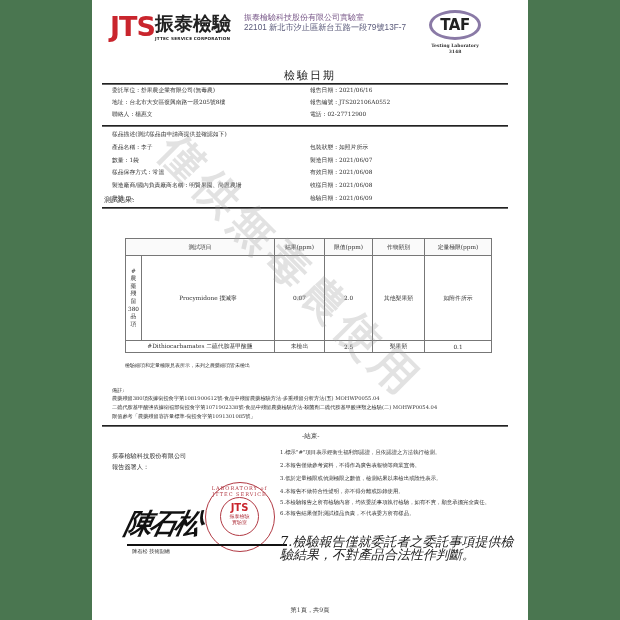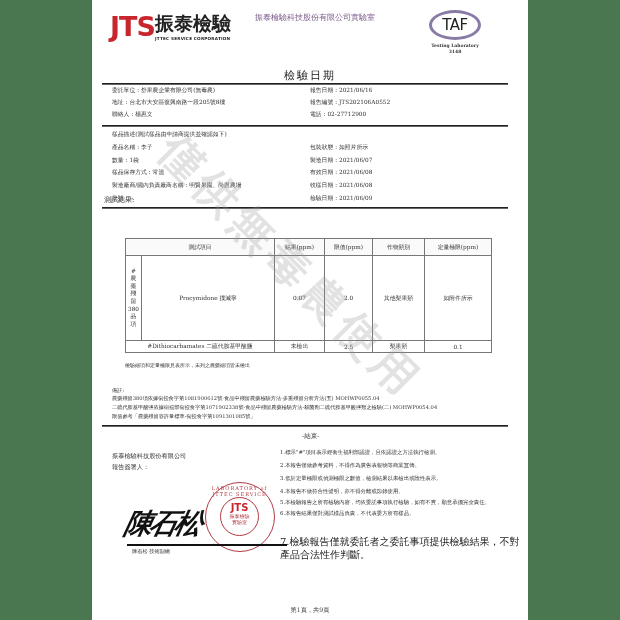--- a/index.html
+++ b/index.html
@@ -3,59 +3,60 @@
 <meta charset="utf-8">
 <style>
   * { box-sizing: border-box; margin: 0; padding: 0; }
   html, body { width: 620px; height: 620px; overflow: hidden; }
   body { background: #4a7650; font-family: "DejaVu Serif", "Liberation Serif", serif; position: relative; }
   .page { position: absolute; left: 92px; top: 0; width: 436px; height: 620px; background: #fff; overflow: hidden; padding-left: 12px; }
   .hdr { position: absolute; left: 0; top: 0; width: 436px; height: 62px; }
   .jts-text { position: absolute; left: 18px; top: 12px; font-family: "DejaVu Sans", sans-serif; font-weight: bold; color: #c9252d; font-size: 27px; letter-spacing: -1px; line-height: 30px; }
   .cn-brand { position: absolute; left: 63px; top: 12px; font-family: "DejaVu Sans", sans-serif; font-weight: bold; font-size: 19px; color: #222; line-height: 22px; letter-spacing: 0px; }
   .en-brand { position: absolute; left: 63px; top: 36px; font-family: "DejaVu Sans", sans-serif; font-weight: bold; font-size: 4.2px; color: #222; letter-spacing: 0.2px; }
-  .co-info { position: absolute; left: 163px; top: 13px; font-family: Liberation Sans, sans-serif; font-size: 8.2px; color: #5a5a7a; line-height: 10px; }
+  .co-info { position: absolute; left: 152px; top: 13px; font-family: Liberation Sans, sans-serif; font-size: 8.2px; color: #5a5a7a; line-height: 10px; }
   .co-info .name { color: #7a5a8a; font-size: 8px; }
   .taf { position: absolute; left: 333px; top: 8px; width: 60px; height: 50px; }
   .taf .oval { position: absolute; left: 4px; top: 2px; width: 52px; height: 30px; border: 3px solid #8a7aa6; border-radius: 50%; }
-  .taf .txt { position: absolute; left: 0; top: 8px; width: 60px; text-align: center; font-family: "DejaVu Sans", sans-serif; font-weight: normal; font-size: 15px; color: #222; letter-spacing: -0.5px; }
+  .taf .txt { position: absolute; left: 0; top: 8px; width: 60px; text-align: center; font-family: "DejaVu Sans", sans-serif; font-weight: bold; font-size: 15px; color: #222; letter-spacing: -0.5px; }
   .taf .lab { position: absolute; left: 0; top: 35px; width: 60px; text-align: center; font-size: 4.5px; font-weight: bold; color: #333; line-height: 6px; }
   .title { position: absolute; left: 0; top: 68px; width: 436px; text-align: center; font-size: 11px; color: #222; letter-spacing: 2px; }
   .rule { position: absolute; left: 10px; width: 406px; height: 1px; background: #222; border-bottom: 0.5px solid #666; }
   .rule.thick { height: 1.5px; }
   .f { position: absolute; font-size: 5.8px; color: #333; white-space: nowrap; line-height: 8px; }
   .tbl { position: absolute; left: 33px; top: 238px; width: 367px; border-collapse: collapse; }
   .tbl td, .tbl th { border: 0.7px solid #777; font-size: 5.8px; color: #333; font-weight: normal; text-align: center; vertical-align: middle; }
   .tbl th { height: 17px; background: #fafafa; }
   .vlabel { width: 16px; line-height: 7.6px; padding: 3px 0; }
   .wm { position: absolute; left: 95px; top: 122px; font-family: "DejaVu Sans", sans-serif; font-size: 44px; font-weight: bold; color: rgba(150,150,150,0.28); transform: rotate(45deg); transform-origin: 0 0; white-space: nowrap; letter-spacing: 6px; pointer-events: none; }
   .endmark { position: absolute; left: 210px; top: 432px; font-size: 6.5px; color: #333; }
   .notes { position: absolute; left: 188px; top: 449px; width: 240px; }
   .note { font-size: 5.4px; color: #333; line-height: 7px; margin-bottom: 6px; }
-  .note.big { font-size: 10px; line-height: 13px; color: #222; margin-top: 18px; }
+  .note.big { font-size: 13px; line-height: 13px; color: #222; margin-top: 18px; font-style: italic; }
   .stamp { position: absolute; left: 113px; top: 482px; width: 70px; height: 70px; border: 1.5px solid #b23a44; border-radius: 50%; }
   .stamp .inner { position: absolute; left: 14px; top: 14px; width: 39px; height: 39px; border: 1px solid #b23a44; border-radius: 50%; text-align: center; }
   .stamp .s1 { font-family: "DejaVu Sans", sans-serif; font-weight: bold; color: #c9252d; font-size: 10px; margin-top: 5px; line-height: 10px; }
   .stamp .s2 { color: #b23a44; font-size: 5px; line-height: 6px; }
   .stamp .ring { position: absolute; left: 0; top: 2px; width: 67px; text-align: center; font-size: 5px; color: #b23a44; letter-spacing: 1px; }
   .sig { position: absolute; left: 33px; top: 505px; font-family: "DejaVu Serif", serif; font-style: italic; font-weight: bold; font-size: 28px; color: #111; transform: skewX(-12deg); letter-spacing: -3px; }
   .sigline { position: absolute; left: 35px; top: 544px; width: 160px; height: 1.5px; background: #111; }
   .footer { position: absolute; left: 0; top: 606px; width: 436px; text-align: center; font-size: 6.2px; color: #444; }
 </style>
 </head>
 <body>
 
 <div class="page">
 
   <div class="hdr">
     <div class="jts-text"><span>JTS</span></div>
     <div class="cn-brand">振泰檢驗</div>
     <div class="en-brand">JTTEC SERVICE CORPORATION</div>
     <div class="co-info">
       <div class="name">振泰檢驗科技股份有限公司實驗室</div>
+      <div>22101 新北市汐止區新台五路一段79號13F-7</div>
     </div>
     <div class="taf">
       <div class="oval"></div>
       <div class="txt">TAF</div>
       <div class="lab">
         <div>Testing Laboratory</div>
         <div>3148</div>
       </div>
     </div>
   </div>

